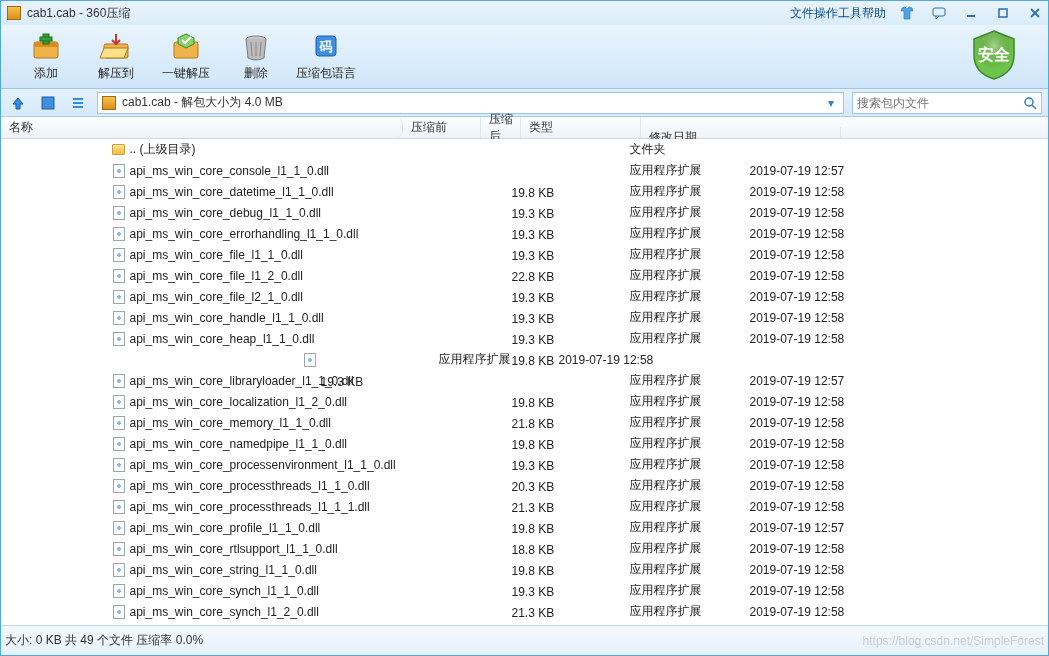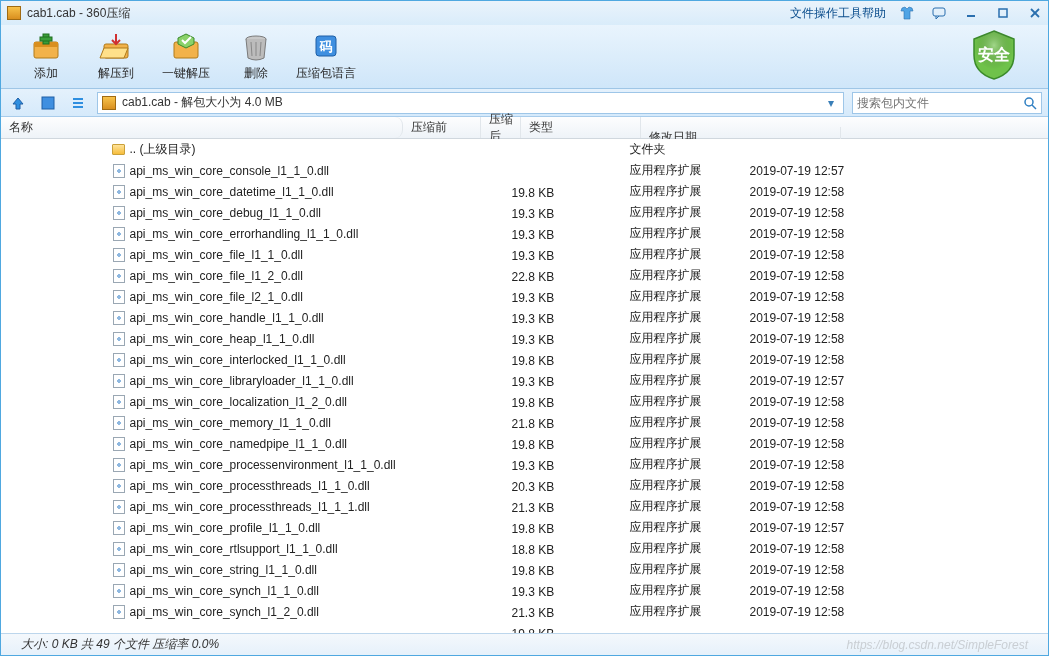--- a/index.html
+++ b/index.html
@@ -38,21 +38,21 @@
 .row { height: 21px; display:flex; align-items:center; padding-left:12px;justify-content:center; }
 .row .ficon { width:14px; height:14px; margin-right:4px; display:flex; align-items:center; justify-content:center; }
 .row .c-name { width: 382px; white-space:nowrap; overflow:hidden; }
 .row .c-before { width: 78px; margin-top: 44px; }
 .row .c-after { width: 40px; }
 .row .c-type { width: 120px; }
 .row .c-date { width: 200px; }
 .folder-icon { width:13px; height:11px; background:linear-gradient(#ffe39a,#f6bd3c); border:1px solid #caa039; border-radius:1px; }
 .dll-icon { width:12px; height:14px; background:#fff; border:1px solid #9aa7b3; position:relative; }
 .dll-icon::after { content:""; position:absolute; left:2px; top:3px; width:6px; height:6px; background:radial-gradient(circle,#8fb8e0 40%,transparent 42%); }
-.statusbar { height: 22px; background: linear-gradient(#f4f8fc,#e6f1fb); border-top:1px solid #bcd6ec; display:flex; align-items:center; font-size:12px; color:#333; padding:0 20px; justify-content:space-between;font-style:italic; }
+.statusbar { height: 30px; background: linear-gradient(#f4f8fc,#e6f1fb); border-top:1px solid #bcd6ec; display:flex; align-items:center; font-size:12px; color:#333; padding:0 4px; justify-content:space-between; }
 .watermark { color:#c9ced3; font-size:12px; }
 svg { display:block; }
 </style>
 </head>
 <body>
 
 <div class="window">
 
   <div class="titlebar">
     <div class="title-icon"></div>
@@ -303,21 +303,20 @@
         <span class="c-name">api_ms_win_core_heap_l1_1_0.dll</span>
         <span class="c-before">19.8 KB</span>
         <span class="c-after"></span>
         <span class="c-type">应用程序扩展</span>
         <span class="c-date">2019-07-19 12:58</span>
       </div>
       <div class="row">
         <span class="ficon">
           <span class="dll-icon"></span>
         </span>
-        <span class="c-name">api_ms_win_core_interlocked_l1_1_0.dll</span>
         <span class="c-before">19.3 KB</span>
         <span class="c-after"></span>
         <span class="c-type">应用程序扩展</span>
         <span class="c-date">2019-07-19 12:58</span>
       </div>
       <div class="row">
         <span class="ficon">
           <span class="dll-icon"></span>
         </span>
         <span class="c-name">api_ms_win_core_libraryloader_l1_1_0.dll</span>

